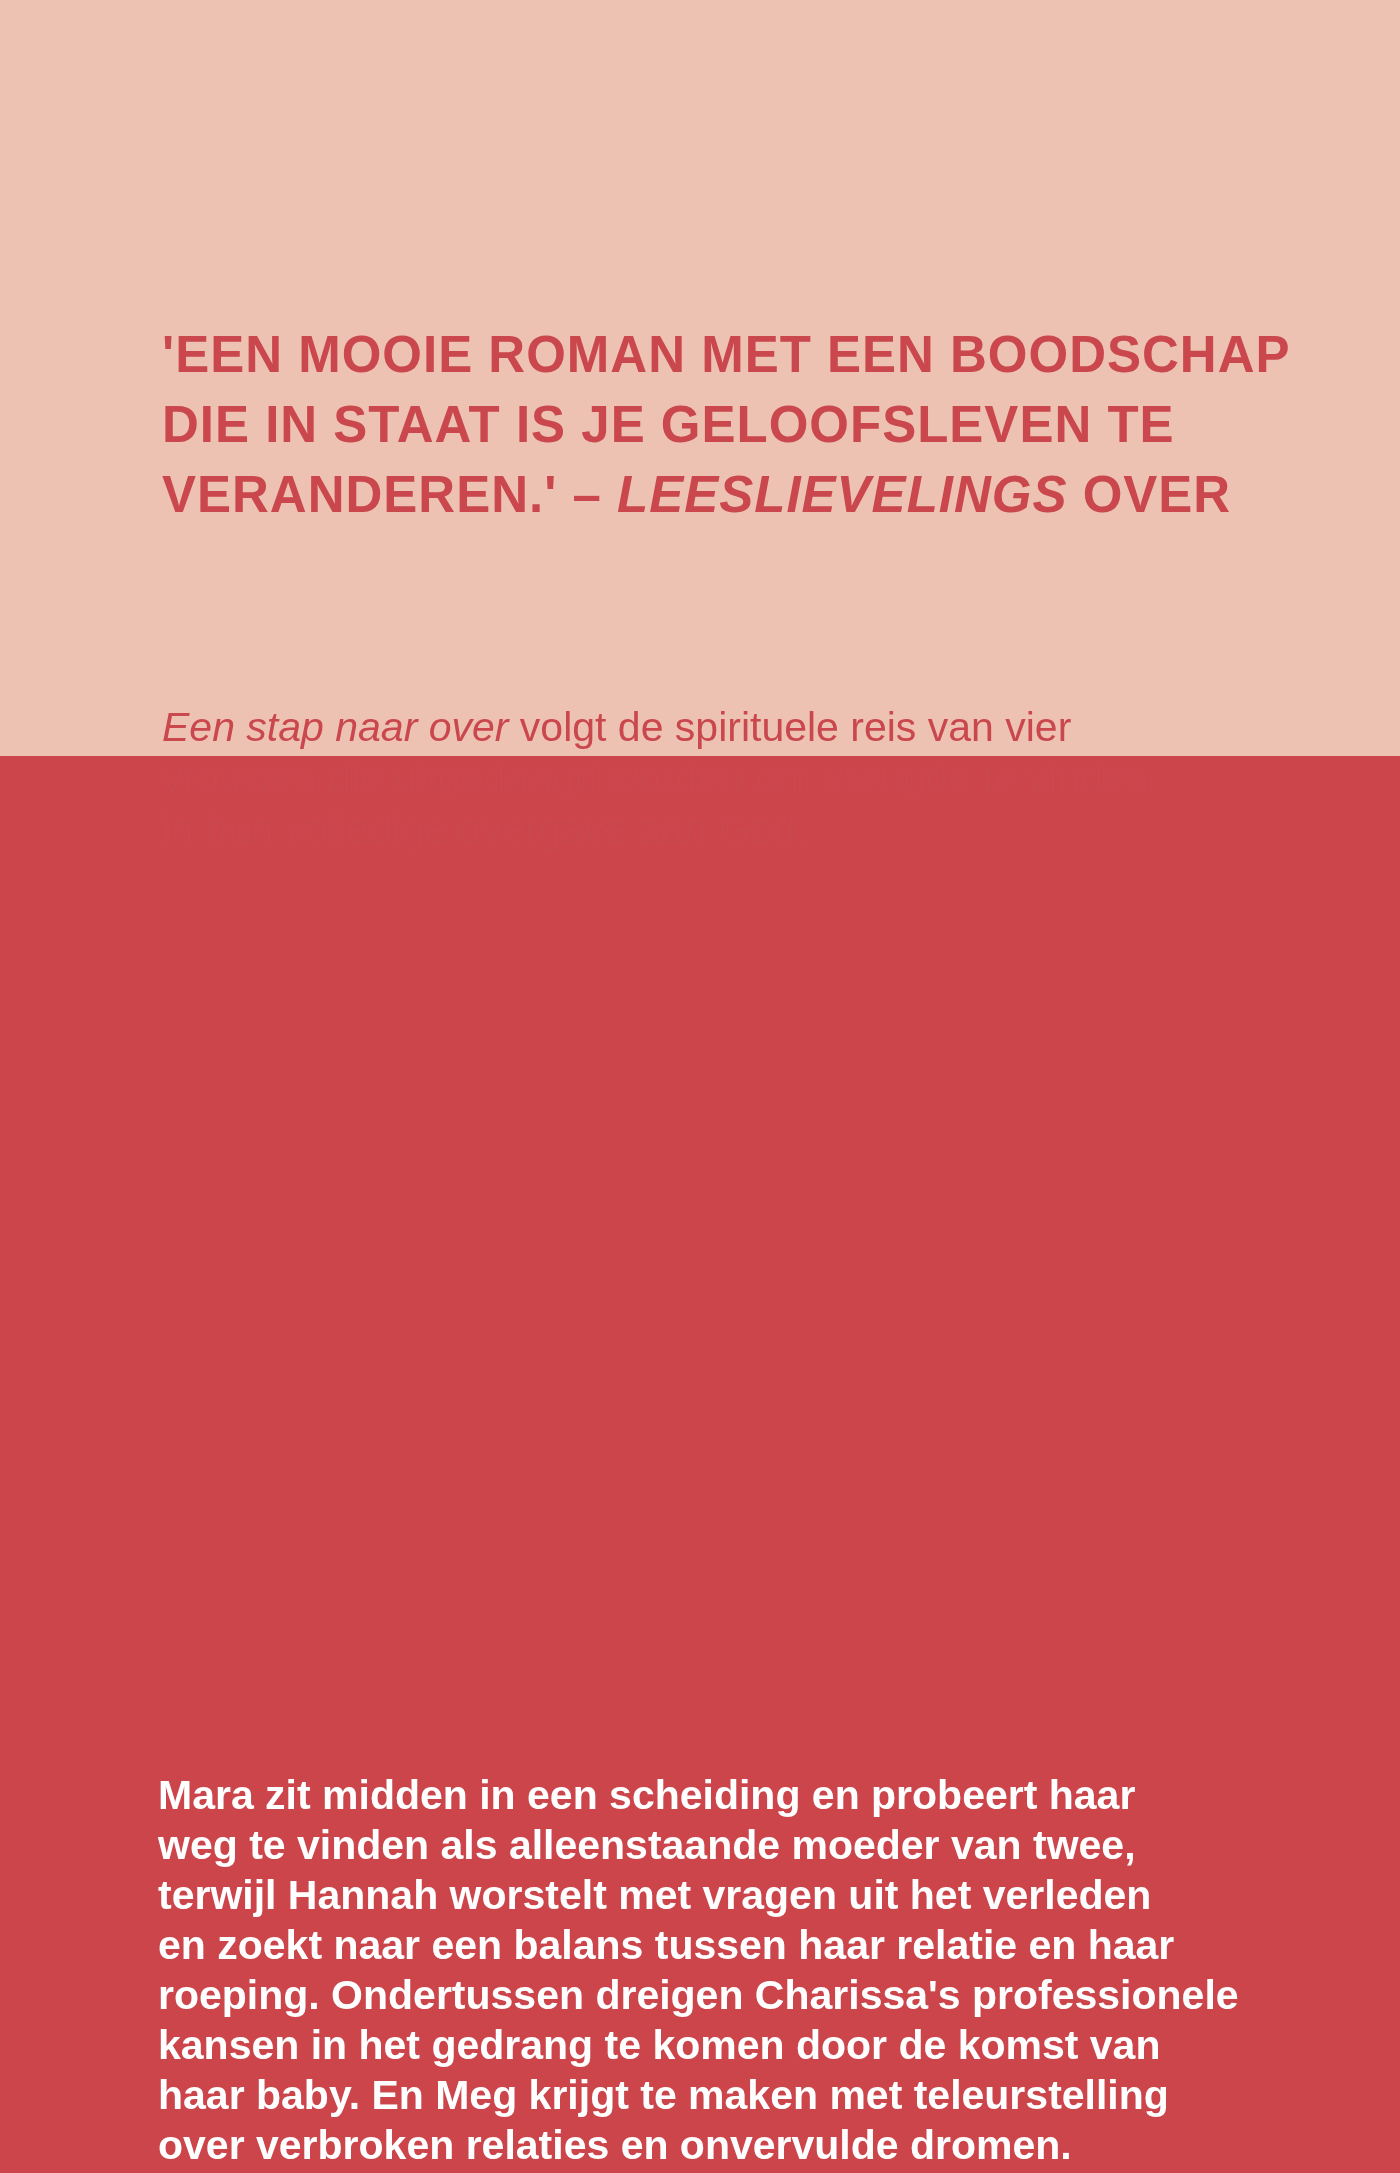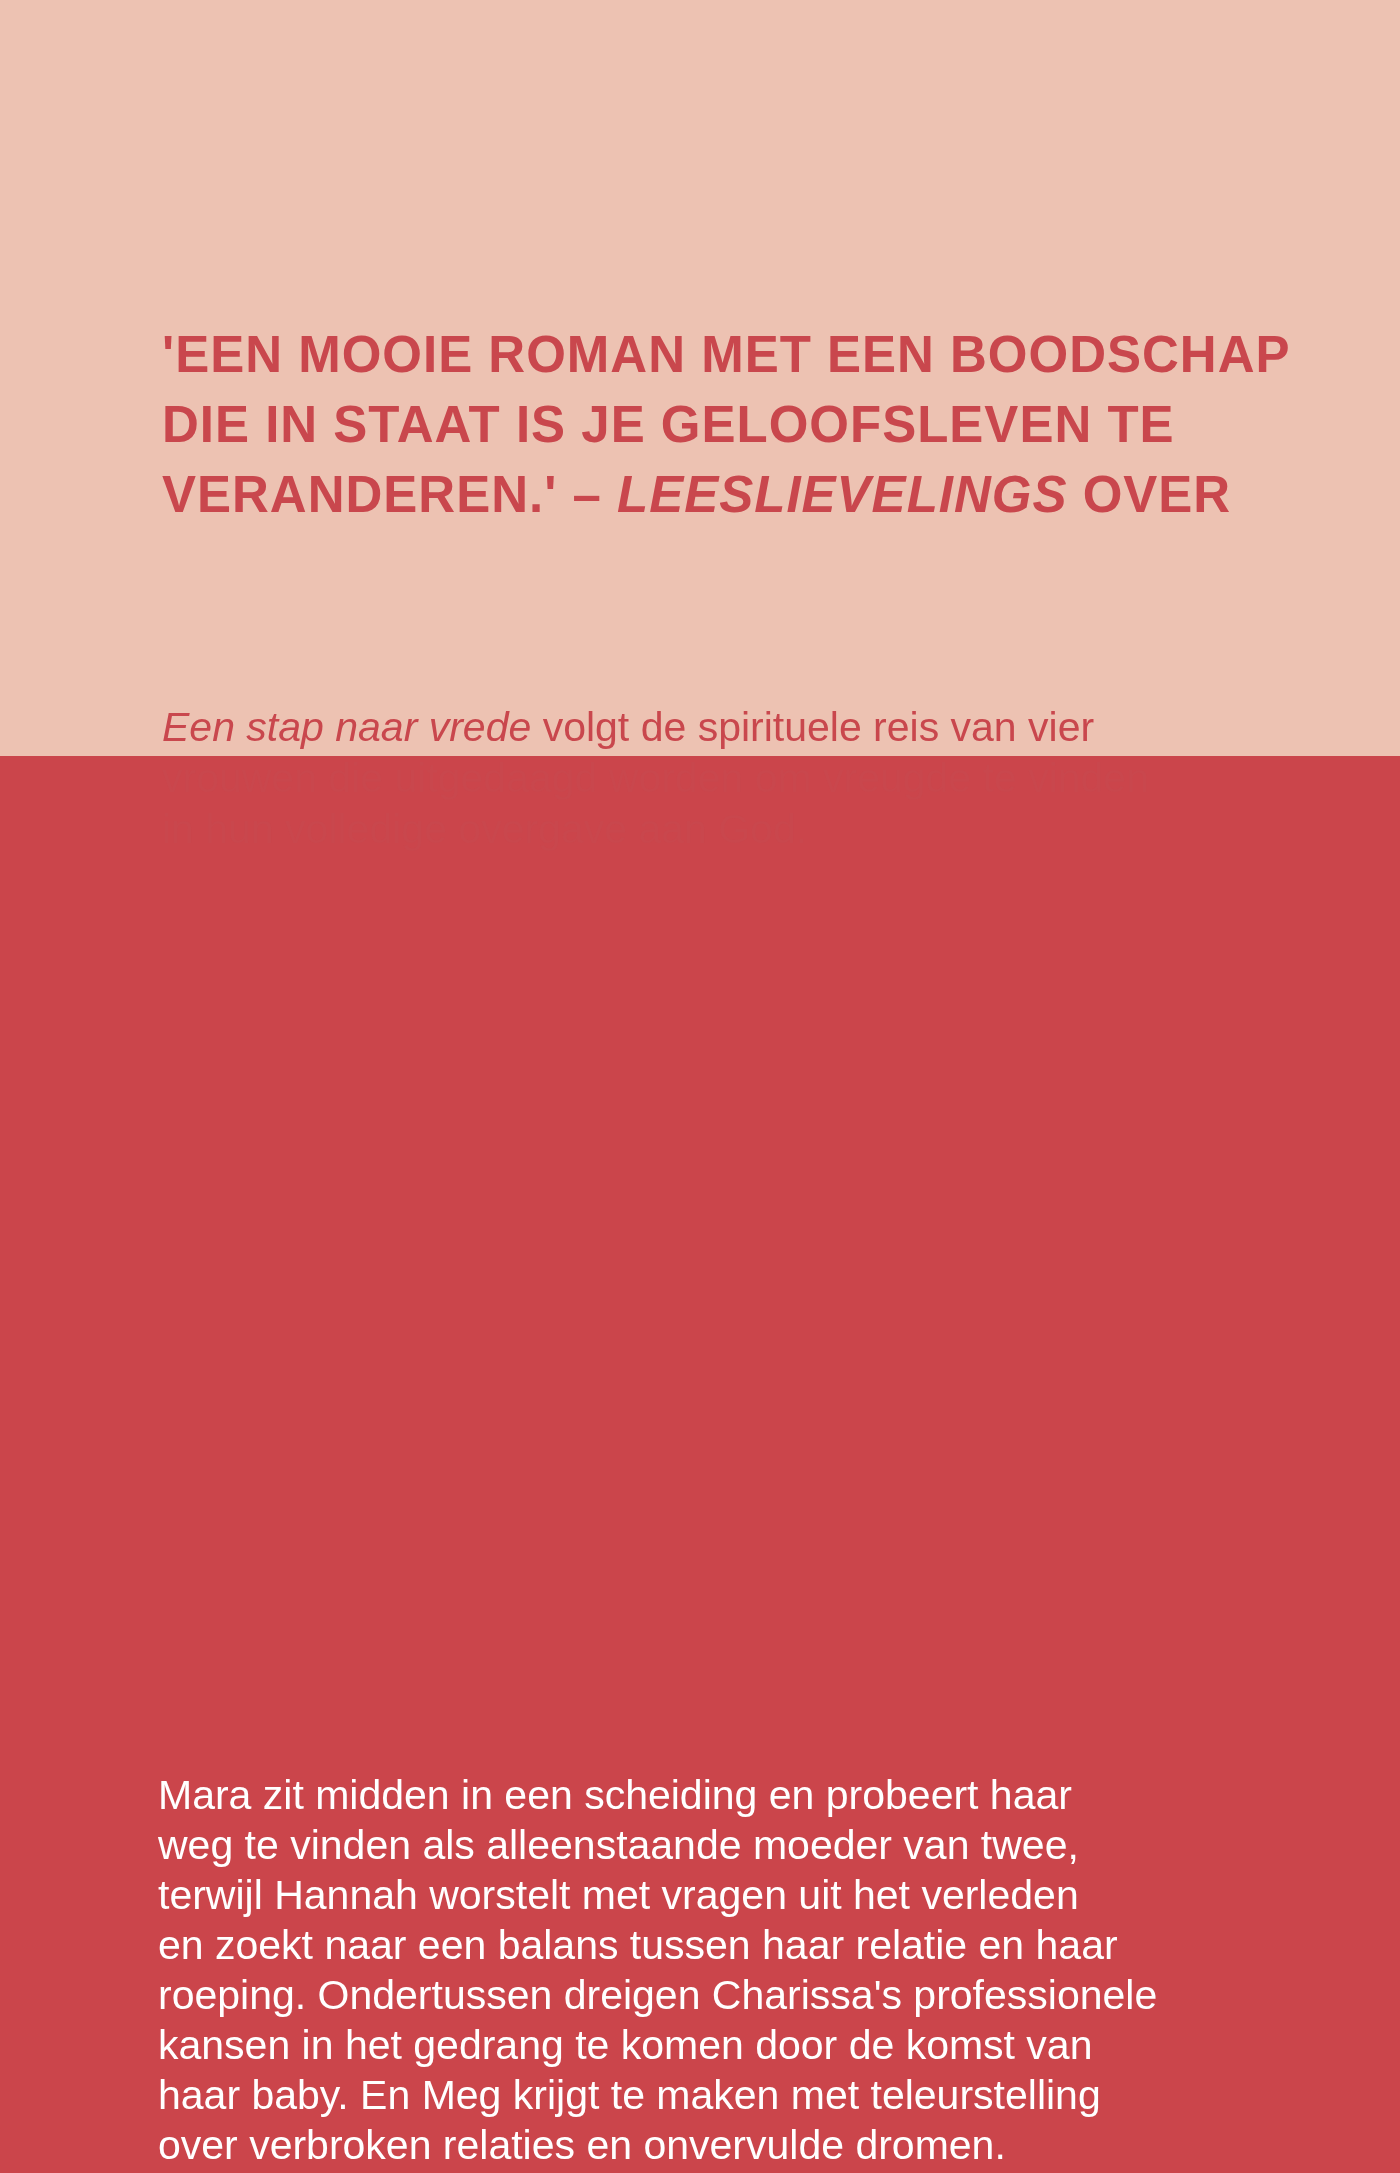--- a/index.html
+++ b/index.html
@@ -30,35 +30,35 @@
     position:absolute;left:162px;top:702px;width:1150px;
     margin:0;
     color:#c9474d;
     font-size:41px;font-weight:500;line-height:51px;
     white-space:pre-line;
   }
   .intro em{font-style:italic;}
   .body-text{
     position:absolute;margin:0;
     color:#ffffff;
-    font-size:41px;font-weight:400;line-height:50px;
+    font-size:41px;font-weight:700;line-height:50px;
     white-space:pre-line;
     width:1180px;left:158px;
   }
   .para1{top:898px;}
 </style>
 </head>
 <body>
 
 <div class="pink-section">
   <h1 class="quote"><span>'EEN MOOIE ROMAN MET EEN BOODSCHAP
 DIE IN STAAT IS JE GELOOFSLEVEN TE
 VERANDEREN.' – </span><em>LEESLIEVELINGS</em><span> OVER
 </span></h1>
-  <p class="intro"><em>Een stap naar vrede</em><span> volgt de spirituele reis van vier
+  <p class="intro"><em>Een stap naar over</em><span> volgt de spirituele reis van vier
 vrouwen die uitgedaagd worden om vreugde te vinden
 in hun volledige overgave aan God.</span></p>
 </div>
 
 <div class="red-section">
 
   <p class="body-text para1">Mara zit midden in een scheiding en probeert haar
 weg te vinden als alleenstaande moeder van twee,
 terwijl Hannah worstelt met vragen uit het verleden
 en zoekt naar een balans tussen haar relatie en haar

